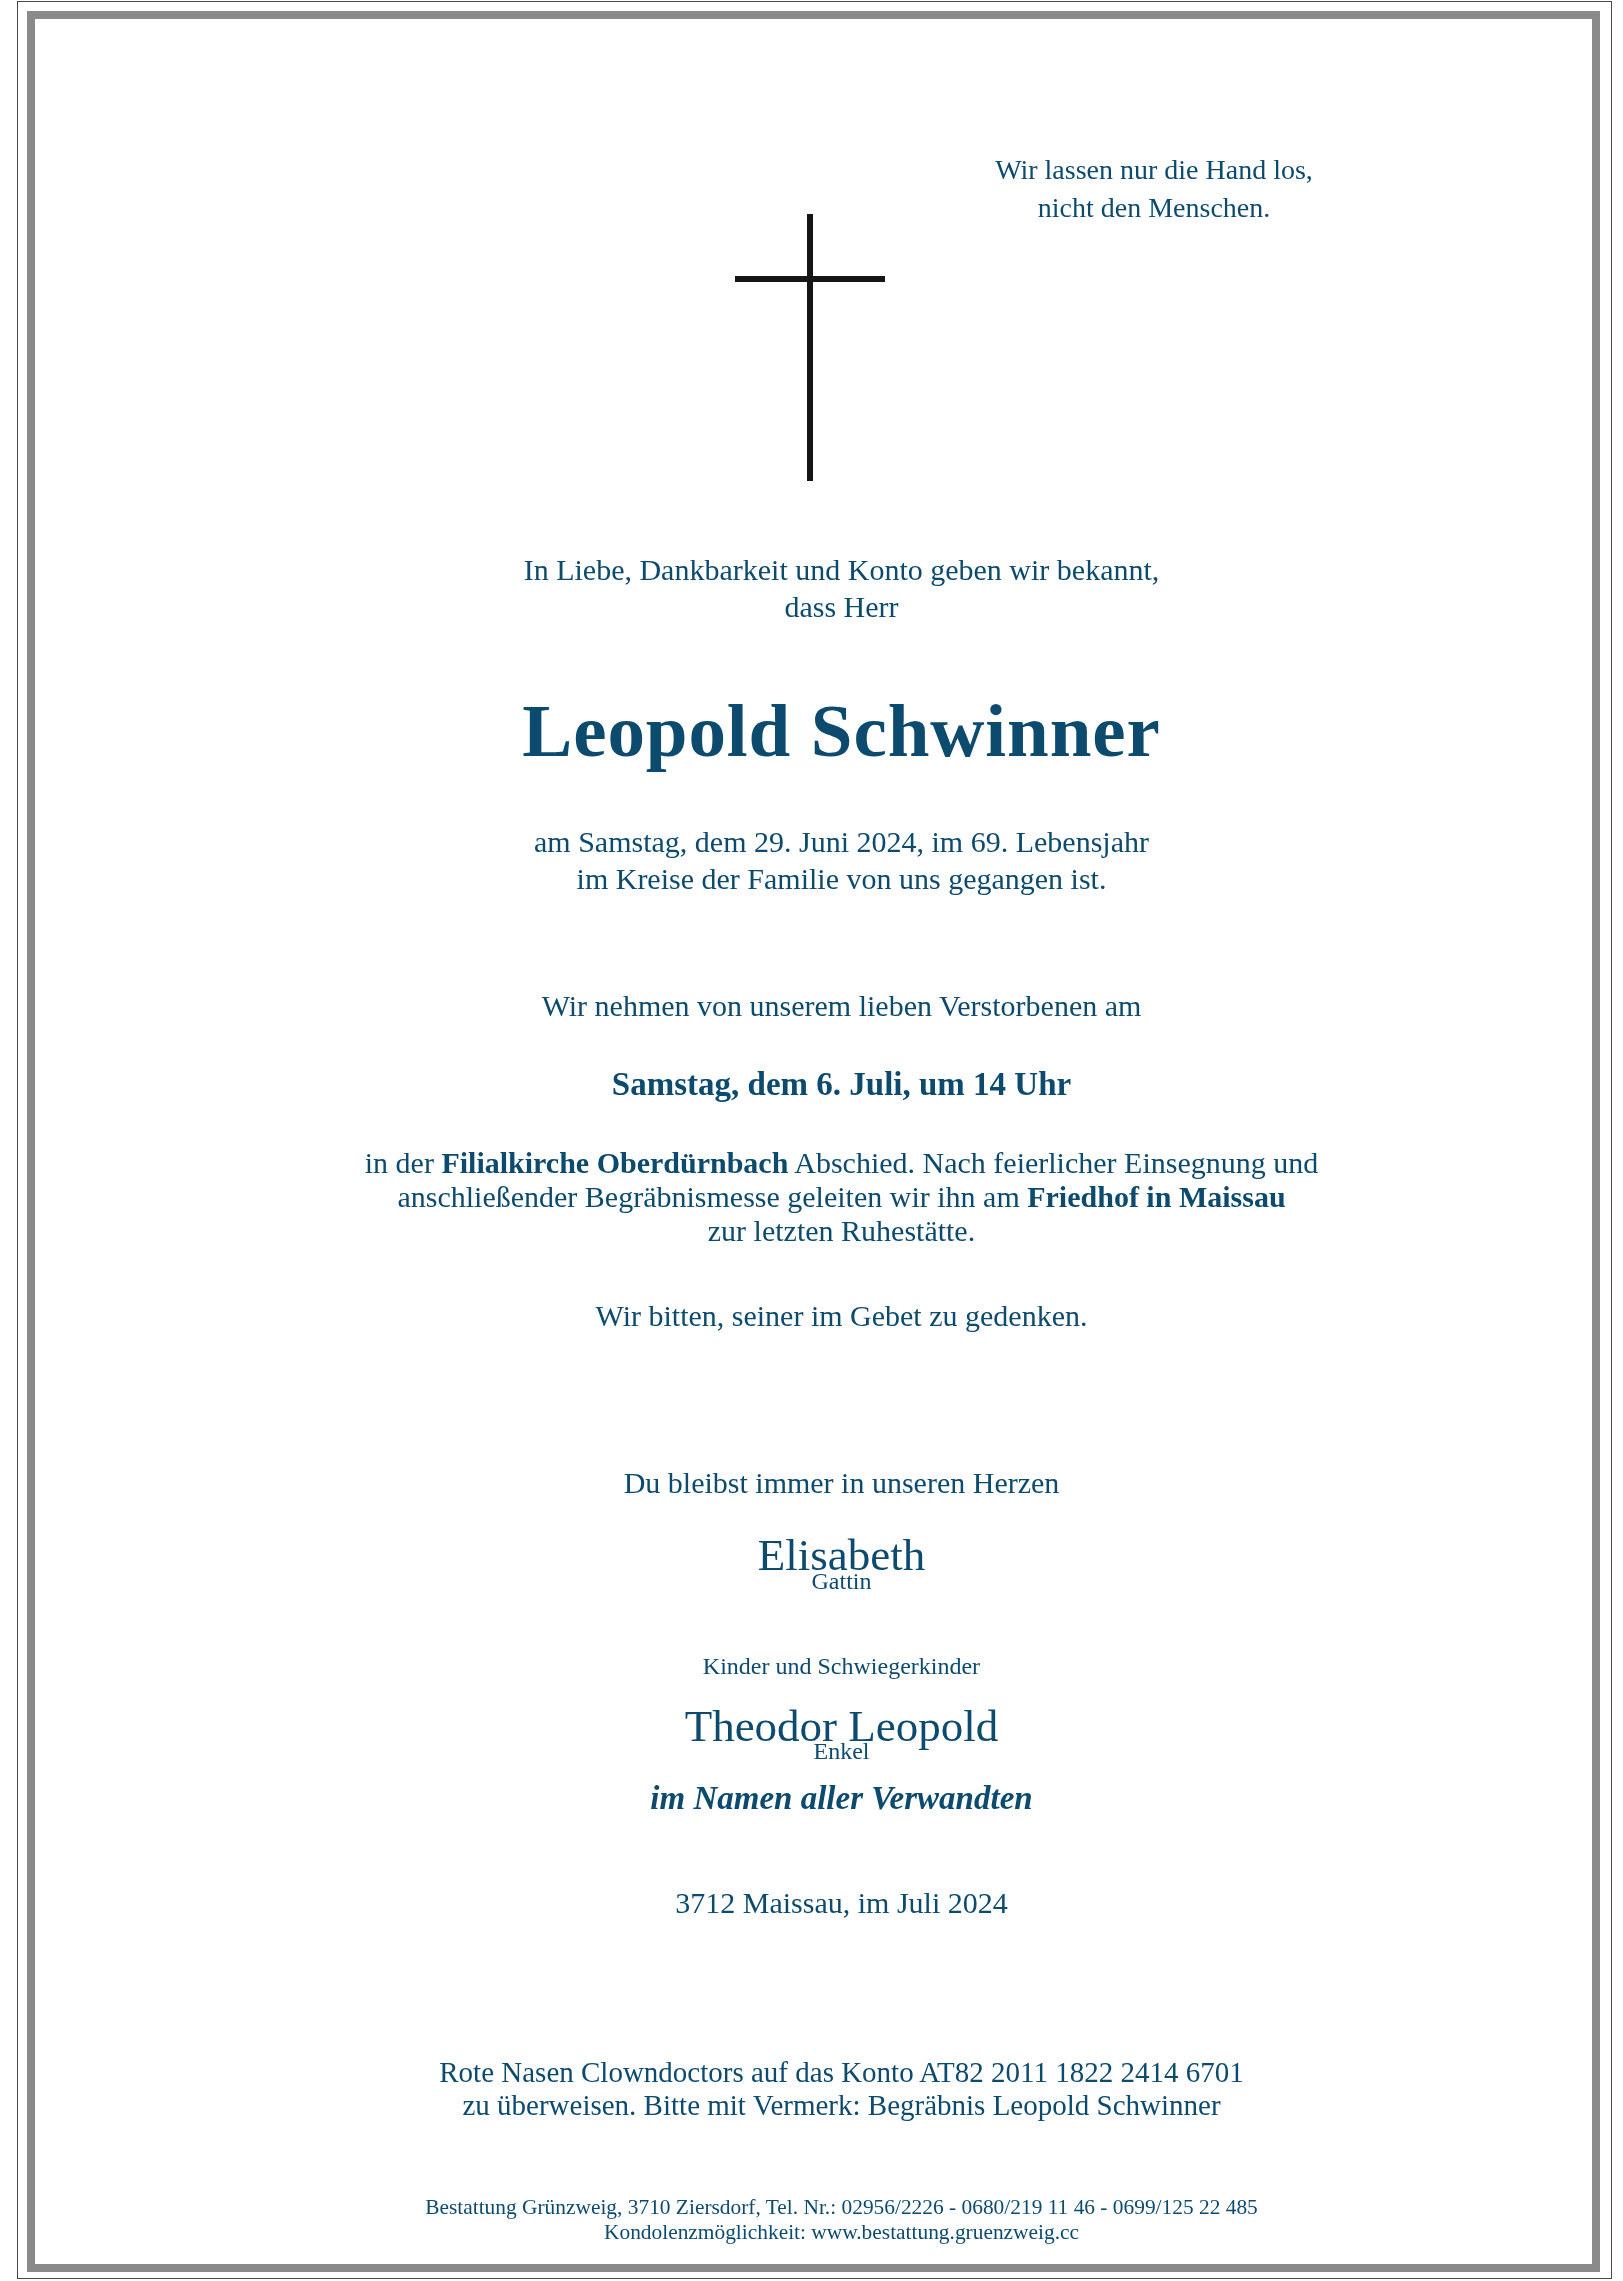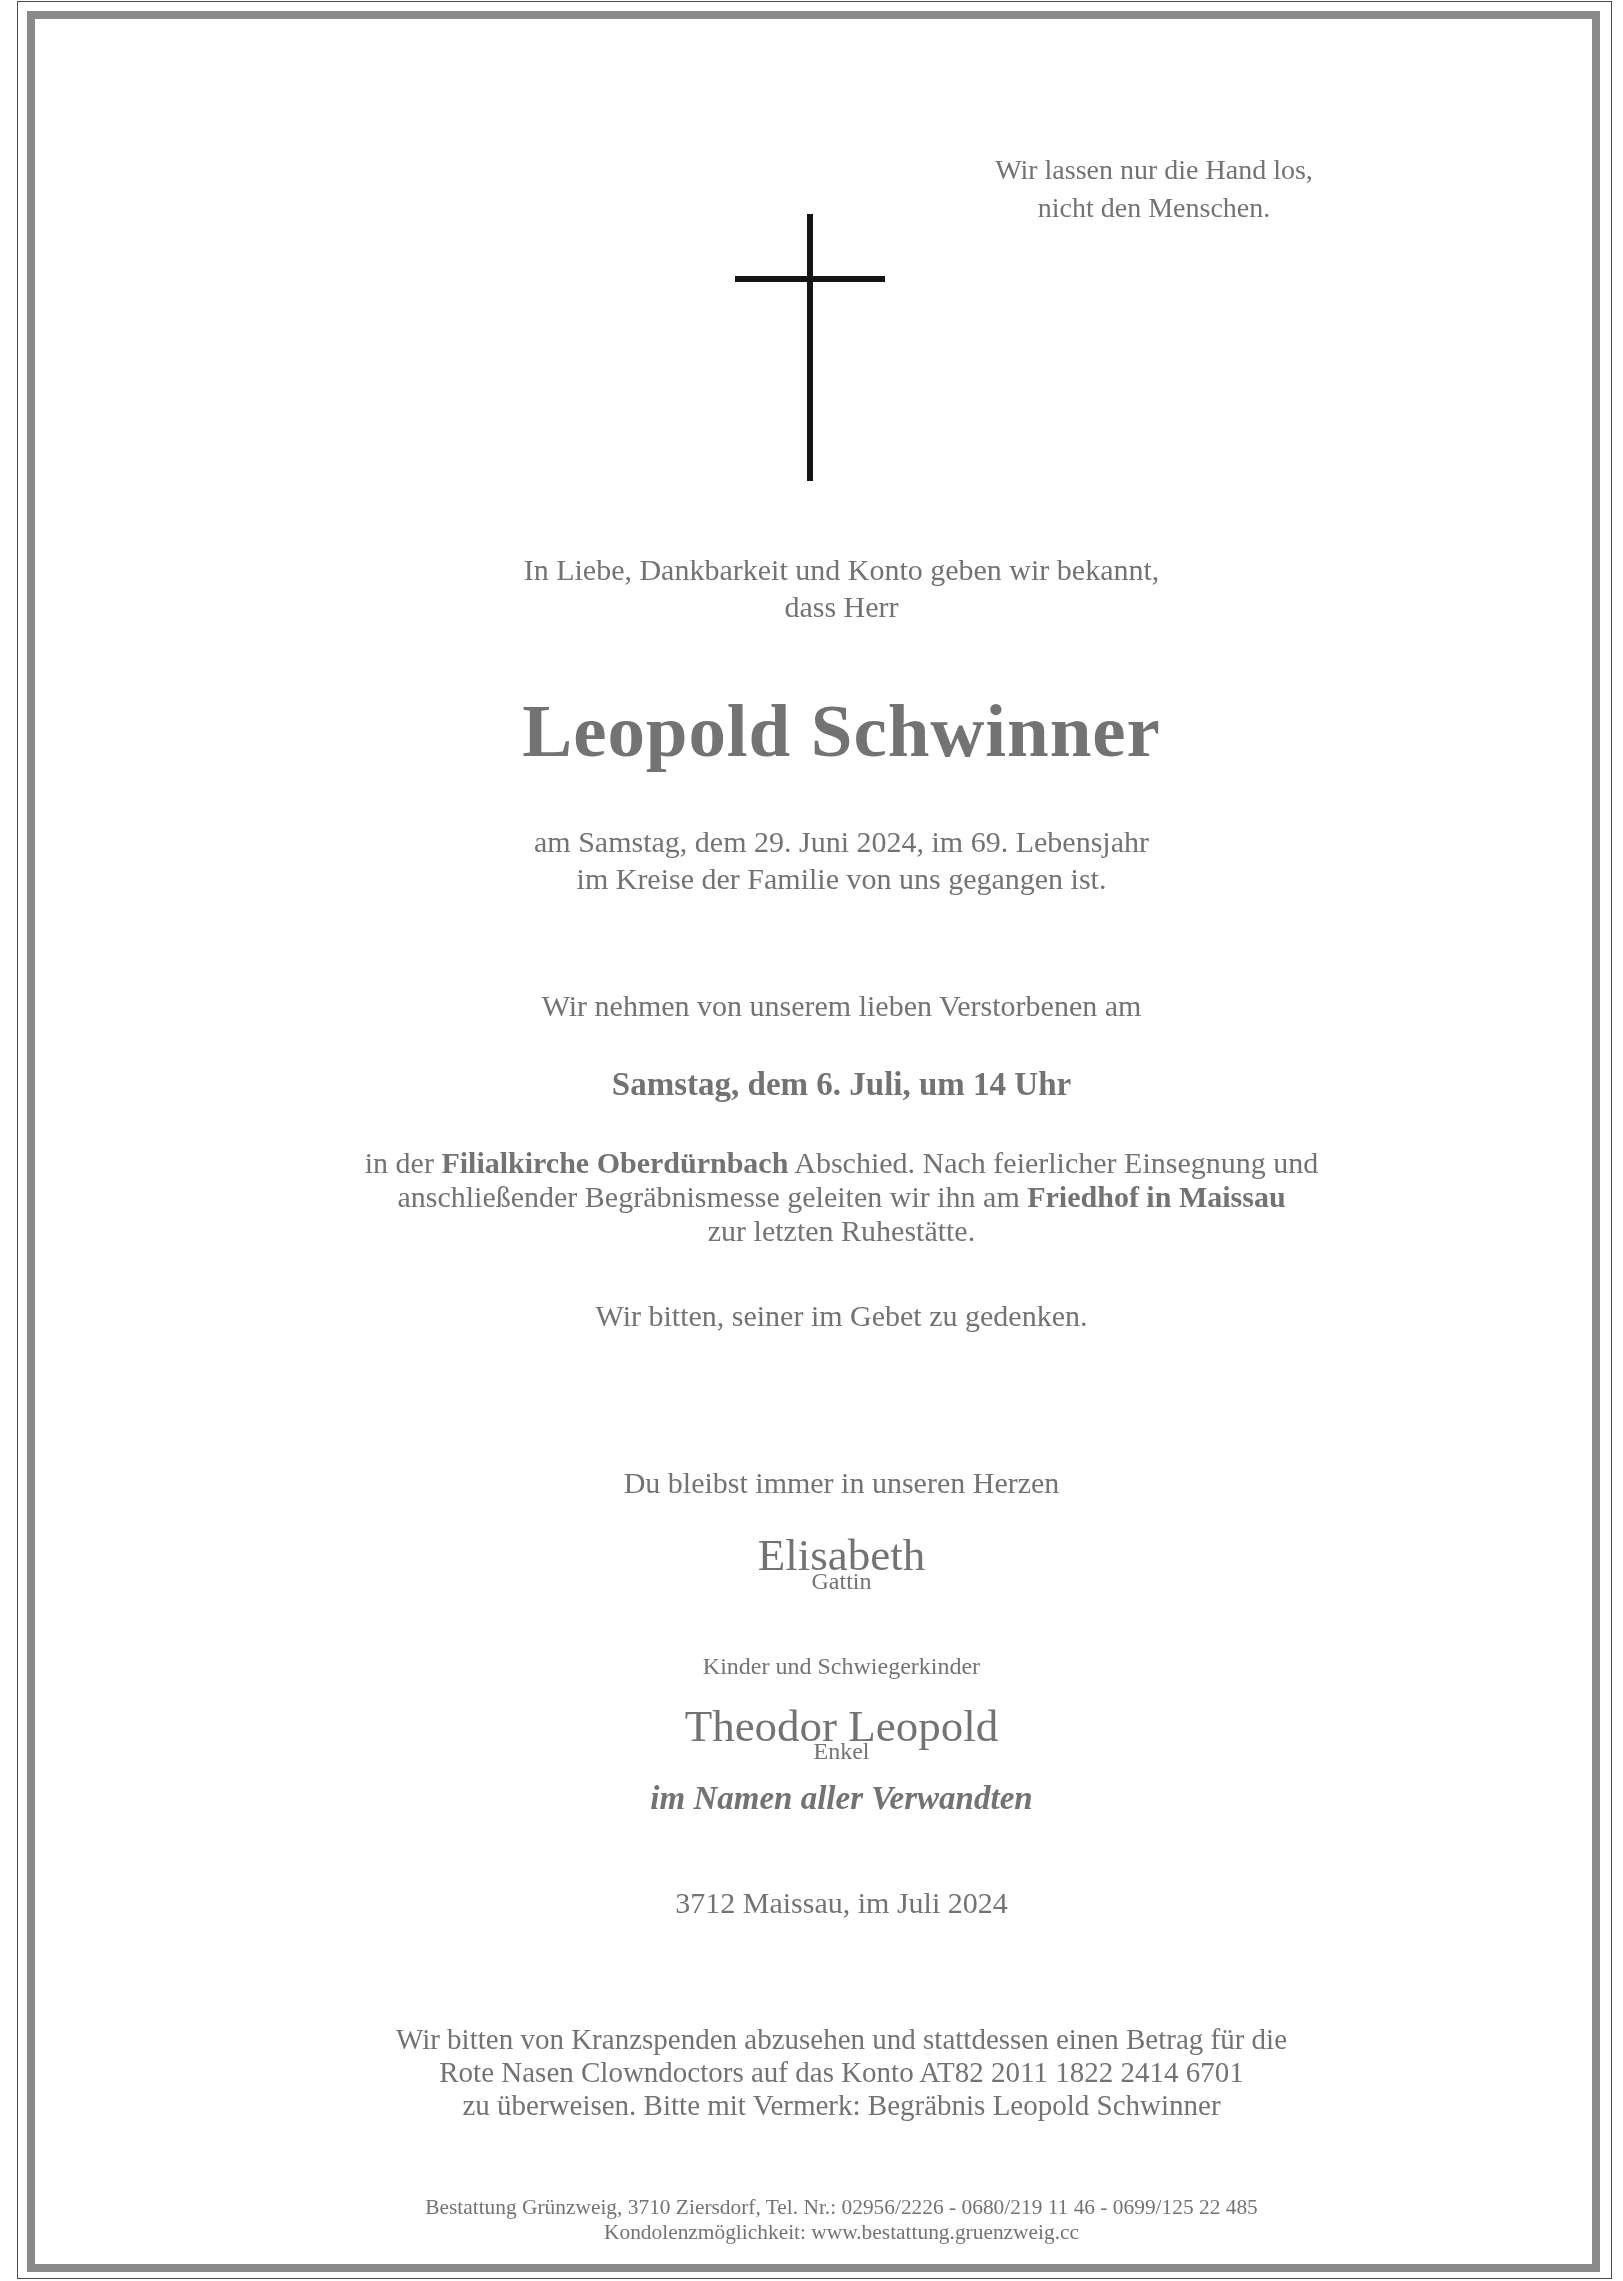--- a/index.html
+++ b/index.html
@@ -6,21 +6,21 @@
     margin: 0;
     padding: 0;
     background: #ffffff;
   }
   .page {
     position: relative;
     width: 1624px;
     height: 2281px;
     background: #ffffff;
     font-family: "Liberation Serif", "DejaVu Serif", serif;
-    color: #737373;
+    color: #0c4a6e;
     overflow: hidden;
   }
   .frame-outer {
     position: absolute;
     top: 0.9px; left: 17px; right: 11.6px; bottom: 1.8px;
     border: 1.8px solid #4a4a4a;
     pointer-events: none;
   }
   .frame-inner {
     position: absolute;
@@ -142,21 +142,21 @@
   <div class="line mourner-relation m2r">Kinder und Schwiegerkinder</div>
 
   <div class="line mourner-names m3n">Theodor Leopold</div>
   <div class="line mourner-relation m3r">Enkel</div>
 
   <div class="line in-name">im Namen aller Verwandten</div>
 
   <div class="line body-text place-date">3712 Maissau, im Juli 2024</div>
 
   <div class="line donation">
-    <span>Wir bitten von Kranzspenden abzusehen und stattdessen einen Betrag für die</span><br>
+    <br>
     <span>Rote Nasen Clowndoctors auf das Konto AT82 2011 1822 2414 6701</span><br>
     <span>zu überweisen. Bitte mit Vermerk: Begräbnis Leopold Schwinner</span>
   </div>
 
   <div class="line footer">
     <span>Bestattung Grünzweig,  3710 Ziersdorf, Tel. Nr.: 02956/2226  -  0680/219 11 46  -  0699/125 22 485</span><br>
     <span>Kondolenzmöglichkeit: www.bestattung.gruenzweig.cc</span>
   </div>
 
 </div>

